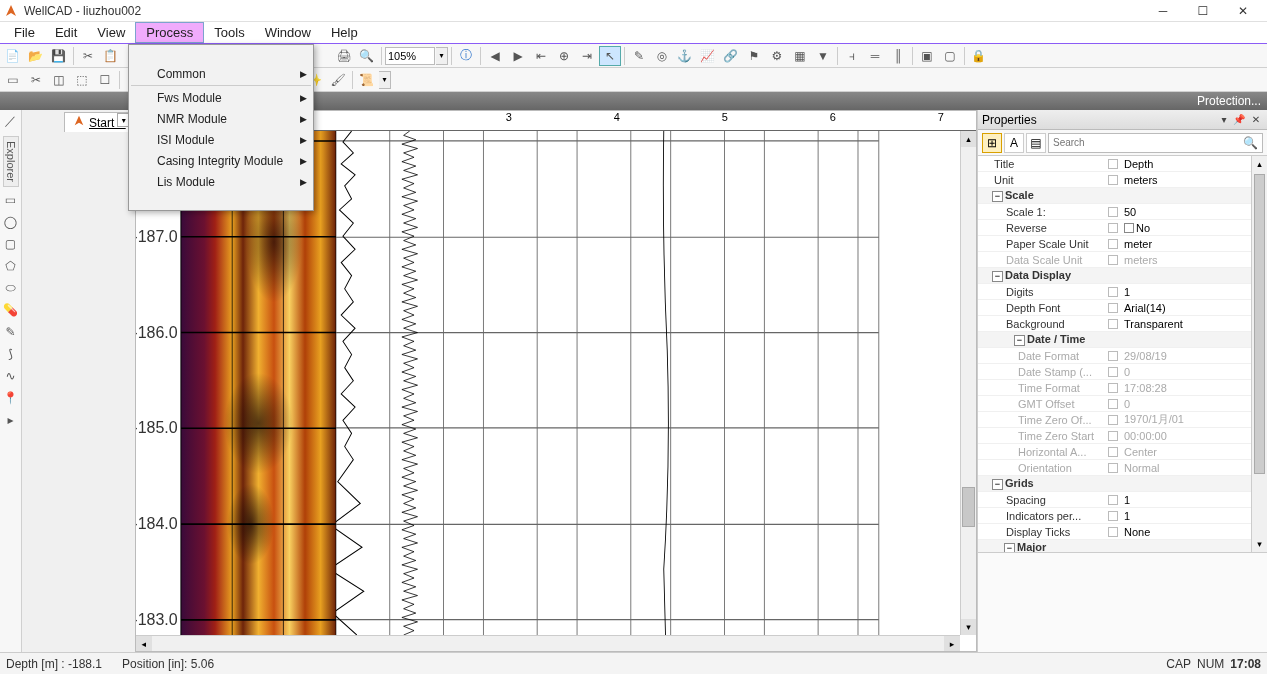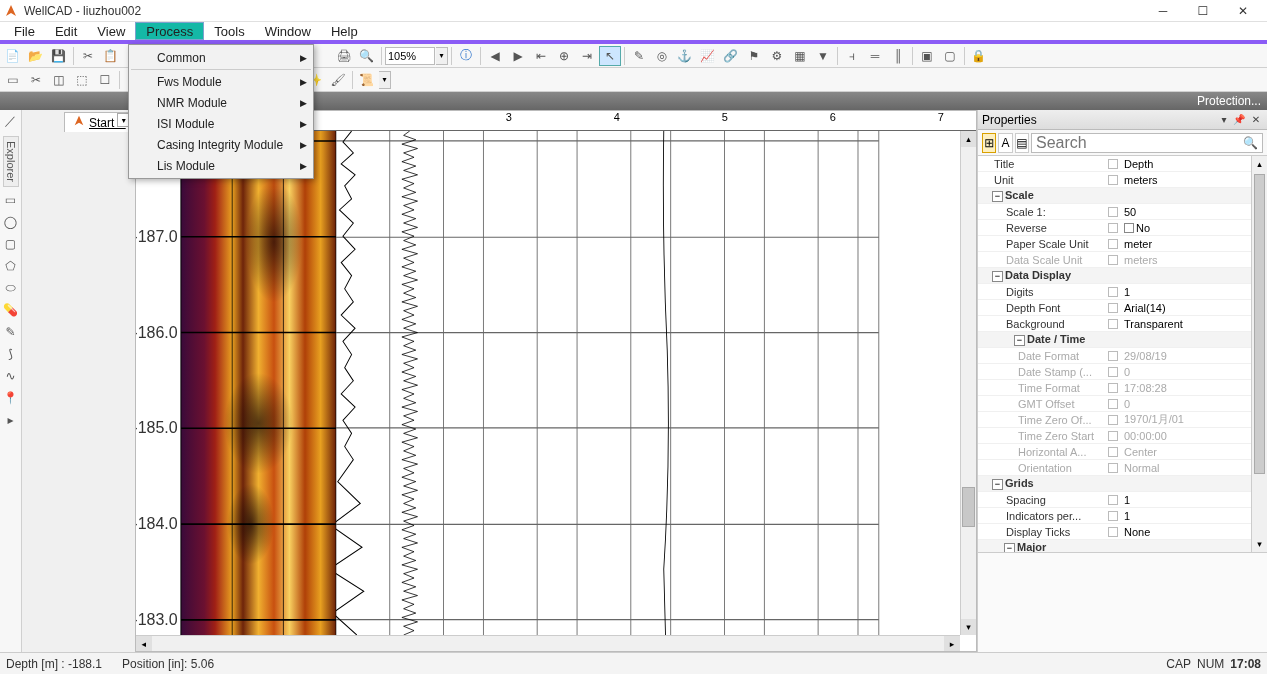--- a/index.html
+++ b/index.html
@@ -2,23 +2,23 @@
 <html><head>
 <meta charset="utf-8">
 <style>
 * { box-sizing: border-box; margin: 0; padding: 0; font-family: "Segoe UI", Tahoma, sans-serif; }
 body { width: 1267px; height: 674px; background: #f0f0f0; overflow: hidden; display: flex; flex-direction: column; font-size: 12px; }
 .titlebar { height: 22px; background: #fff; display: flex; align-items: center; padding: 0 4px; border-bottom: 1px solid #e0e0e0; }
 .titlebar .app-icon { width: 14px; height: 14px; margin-right: 6px; }
 .titlebar .title { flex: 1; font-size: 12px; color: #333; }
 .titlebar .win-controls { display: flex; gap: 0; }
 .titlebar .win-btn { width: 40px; height: 20px; display: flex; align-items: center; justify-content: center; color: #333; cursor: pointer; }
-.menubar { height: 22px; background: #fff; display: flex; align-items: stretch; padding: 0 4px; border-bottom: 4px solid #8b5cf6; }
+.menubar { height: 22px; background: #fff; display: flex; align-items: stretch; padding: 0 4px; border-bottom: 1px solid #8b5cf6; }
 .menubar .menu-item { padding: 2px 10px; font-size: 13px; color: #222; cursor: pointer; display: flex; align-items: center; }
-.menubar .menu-item.active { background: #14b8a6; border: 1px solid #7da2ce; }
+.menubar .menu-item.active { background: #f0abfc; border: 1px solid #7da2ce; }
 .toolbar-row { height: 24px; background: #f7f7f7; display: flex; align-items: center; padding: 0 2px; border-bottom: 1px solid #d0d0d0; gap: 1px; }
 .tool-btn { width: 22px; height: 20px; display: flex; align-items: center; justify-content: center; color: #555; cursor: pointer; border: 1px solid transparent; }
 .tool-sep { width: 1px; height: 18px; background: #ccc; margin: 0 2px; }
 .zoom-box { width: 50px; height: 18px; font-size: 11px; border: 1px solid #bbb; background: #fff; padding: 0 2px; display:flex; align-items:center; }
 .zoom-dd { width:12px; height:18px; border:1px solid #bbb; border-left:none; background:#f0f0f0; display:flex; align-items:center; justify-content:center; font-size:8px; }
 .protection-bar { height: 18px; background: linear-gradient(to bottom, #888, #666); color: #fff; display: flex; justify-content: flex-end; align-items: center; padding: 4px 6px; font-size: 12px; }
 .main-area { flex: 1; display: flex; overflow: hidden; }
 .left-toolbar { width: 22px; background: #f7f7f7; border-right: 1px solid #d0d0d0; display: flex; flex-direction: column; align-items: center; padding-top: 2px; gap: 4px; }
 .left-tool { width: 18px; height: 18px; display:flex; align-items:center; justify-content:center; color:#555; }
 .explorer-tab { writing-mode: vertical-rl; font-size: 11px; color: #555; background: #eee; border: 1px solid #ccc; padding: 4px 1px; margin-top: 2px; }
@@ -29,32 +29,32 @@
 .doc-content { flex: 1; background: #fff; border: 1px solid #bbb; position: relative; overflow: hidden; }
 .ruler { height: 20px; border-bottom: 1px solid #666; position: relative; background: #fff; }
 .ruler .tick { position: absolute; top: 0; font-size: 11px; }
 .log-view { position: absolute; left: 0; right: 16px; top: 20px; bottom: 16px; display: flex; }
 .depth-col { width: 45px; position: relative; border-right: 1px solid #666; }
 .depth-label { position: absolute; right: 2px; font-size: 16px; color: #333; transform: translateY(-50%); }
 .image-track { width: 155px; position: relative; overflow: hidden; }
 .borehole-img { position:absolute; inset:0; background: linear-gradient(90deg, #3a0a3a 0%, #6b1030 15%, #a02015 22%, #e8a020 33%, #6e240a 40%, #f0b030 50%, #c85010 60%, #f8d060 70%, #b04008 80%, #e8a020 90%, #6b2008 100%); }
 .borehole-overlay { position:absolute; inset:0; }
 .grid-track { flex: 1; position: relative; background: #fff; }
-.dropdown-menu { position: absolute; left: 128px; top: 44px; width: 186px; background: #f2f2f2; border: 1px solid #999; box-shadow: 2px 2px 6px rgba(0,0,0,0.3); z-index: 100; padding: 2px 0; }
+.dropdown-menu { position: absolute; left: 128px; top: 44px; width: 186px; background: #f2f2f2; border: 1px solid #999; box-shadow: 2px 2px 6px rgba(0,0,0,0.3); z-index: 100; padding: 18px 0; }
 .dropdown-item { height: 21px; display: flex; align-items: center; padding: 0 24px 0 28px; font-size: 12px; color: #222; position: relative; }
 .dropdown-item .arrow { position: absolute; right: 6px; font-size: 9px; }
 .prop-panel { width: 290px; background: #f8f8f8; border-left: 1px solid #ccc; display: flex; flex-direction: column; }
 .prop-title { height: 20px; background: linear-gradient(to bottom,#eee,#ddd); display: flex; align-items: center; padding: 0 4px; font-size: 12px; border-bottom: 1px solid #bbb; }
 .prop-title .spacer { flex:1; }
 .prop-title .tbtn { width:14px; height:14px; margin-left:2px; display:flex; align-items:center; justify-content:center; font-size:10px; color:#444; cursor:pointer;}
 .prop-tools { height: 26px; display: flex; align-items: center; padding: 0 4px; gap: 2px; border-bottom: 1px solid #ccc; }
 .prop-tool-btn { width:20px; height:20px; border:1px solid #ccc; background:#fff; display:flex; align-items:center; justify-content:center; }
 .prop-tool-btn.active{ background:#fef0c0; border-color:#d9a000;}
 .prop-search { flex:1; height:20px; border:1px solid #bbb; background:#fff; display:flex; align-items:center; padding:0 4px;}
-.prop-search input{ border:none; outline:none; flex:1; font-size:16px; background:transparent; color:#888;}
+.prop-search input{ border:none; outline:none; flex:1; font-size:10px; background:transparent; color:#888;}
 .prop-grid { flex:1; overflow-y:auto; background:#fff; position:relative;}
 .prop-row { display:flex; height:16px; font-size:11px; font-family: "Lucida Console", monospace; align-items:center; border-bottom:1px solid #f0f0f0;}
 .prop-row .key { width:128px; padding-left:16px; color:#333; white-space:nowrap; overflow:hidden; text-overflow:ellipsis;}
 .prop-row .key.indent1 { padding-left:28px; color:#333;}
 .prop-row .key.indent2 { padding-left:40px; color:#666;}
 .prop-row.group .key { font-weight:bold; color:#333; padding-left:14px;}
 .prop-row.group { background:#f4f4f4;}
 .prop-row .sq { width:10px; height:10px; border:1px solid #bbb; margin-right:4px; display:inline-block;}
 .prop-row .val { flex:1; padding-left:2px; display:flex; align-items:center; gap:2px;}
 .prop-row .expander { width:11px; height:11px; border:1px solid #888; display:inline-flex; align-items:center; justify-content:center; font-size:9px; margin-right:2px; background:#fff;}

